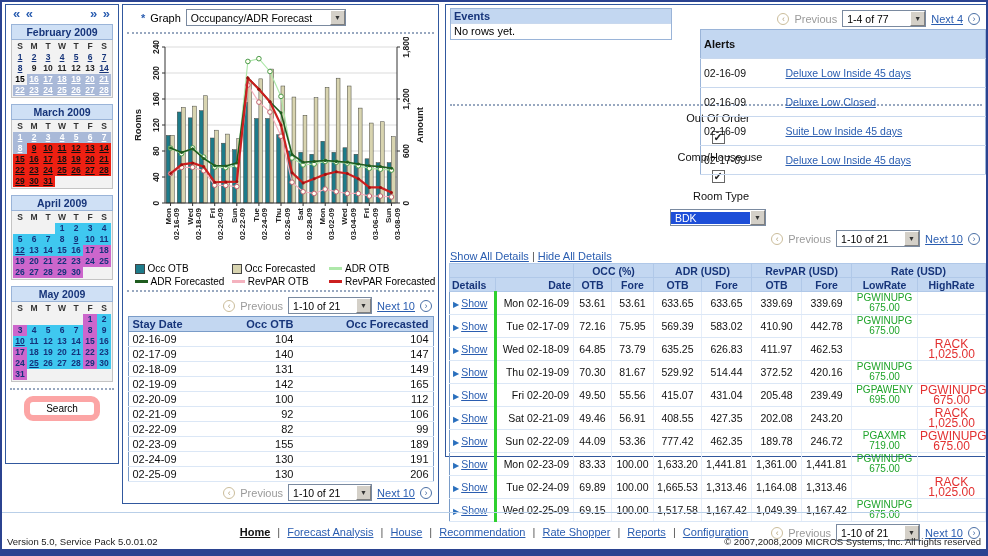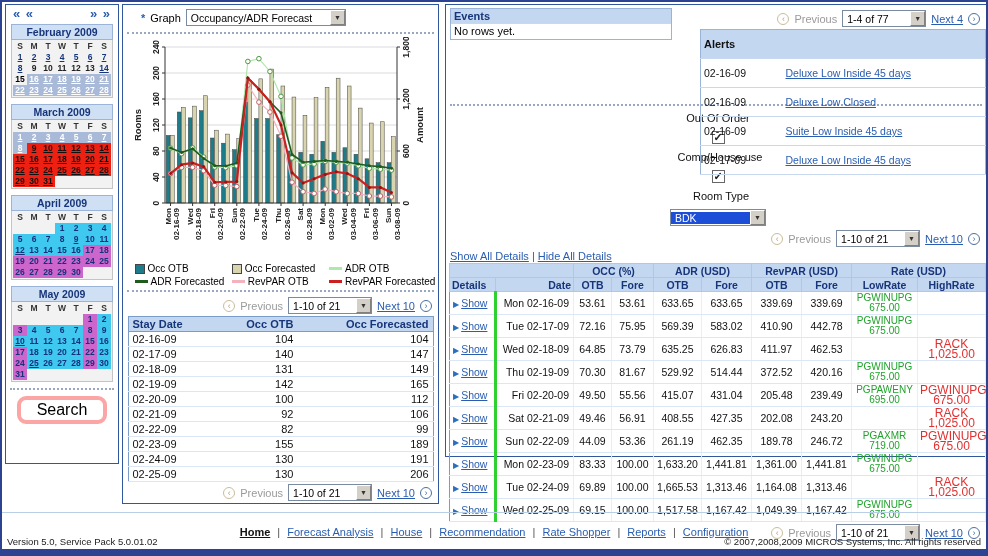--- a/index.html
+++ b/index.html
@@ -23,21 +23,21 @@
   .d-u  { color: #17357a; text-decoration: underline; }
   .d-p  { color: #222; }
   .d-t  { color: #000; }
   .d-s  { background: #a9b9d8; color: #fff; text-decoration: underline; }
   .d-r  { background: #ee2012; color: #111; text-decoration: underline; }
   .d-c  { background: #3fc8f0; color: #14327a; }
   .d-cu { background: #3fc8f0; color: #14327a; text-decoration: underline; }
   .d-m  { background: #cc66cc; color: #14327a; }
   .dotted { border-top: 2px dotted #98a8c0; margin: 3px 4px; }
   .search-row { text-align: center; margin-top: 6px; }
-  .btn { font-size: 16px; padding: 1px 16px; background: #fff; border: 4px solid #fca5a5; border-radius: 9px; cursor: pointer; }
+  .btn { font-size: 10px; padding: 1px 16px; background: #fff; border: 6px solid #fca5a5; border-radius: 9px; cursor: pointer; }
 
   
   .fsel { display: inline-flex; align-items: center; border: 1px solid #7a8aa0; background: #fff; height: 17px; }
   .fsel-txt { padding: 0 4px; font-size: 10.5px; white-space: nowrap; flex: 1; overflow: hidden; }
   .fsel-btn { width: 15px; height: 15px; background: #d4d0c8; border: 1px solid; border-color: #fff #808080 #808080 #fff;
               font-size: 7px; color: #333; display: flex; align-items: center; justify-content: center; }
   .sel-hl .fsel-txt { background: #1d4ed8; color: #fff; }
   .pag { display: flex; align-items: center; justify-content: flex-end; gap: 5px; font-size: 11px; padding: 2px 6px; }
   .pcirc { display: inline-block; width: 12px; height: 12px; border-radius: 50%; text-align: center;
            font-size: 9px; line-height: 11px; cursor: pointer; }
@@ -816,21 +816,21 @@
             <td class="c-high">
               <div>RACK</div>
               <div>1,025.00</div>
             </td>
           </tr>
           <tr>
             <td class="c-details"><span class="show-arrow">▶</span><a class="show">Show</a></td>
             <td class="c-date">Sun 02-22-09</td>
             <td>44.09</td>
             <td>53.36</td>
-            <td>261.19</td>
+            <td>777.42</td>
             <td>462.35</td>
             <td>189.78</td>
             <td>246.72</td>
             <td class="c-low">
               <div>PGAXMR</div>
               <div>719.00</div>
             </td>
             <td class="c-high">
               <div>PGWINUPG</div>
               <div>675.00</div>

